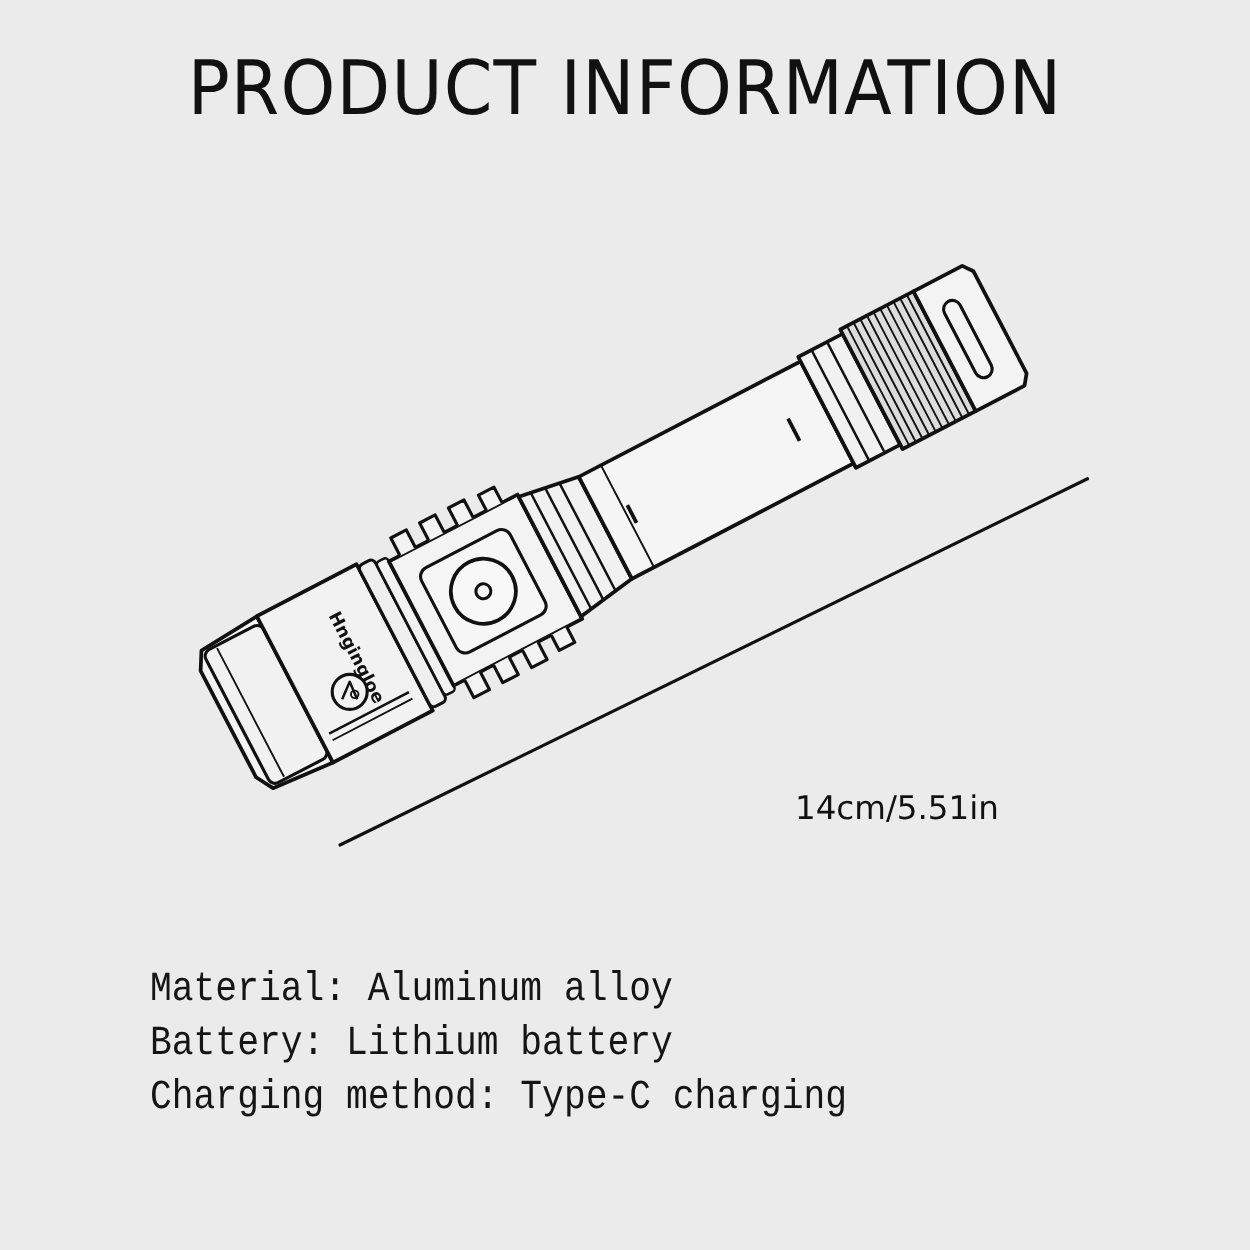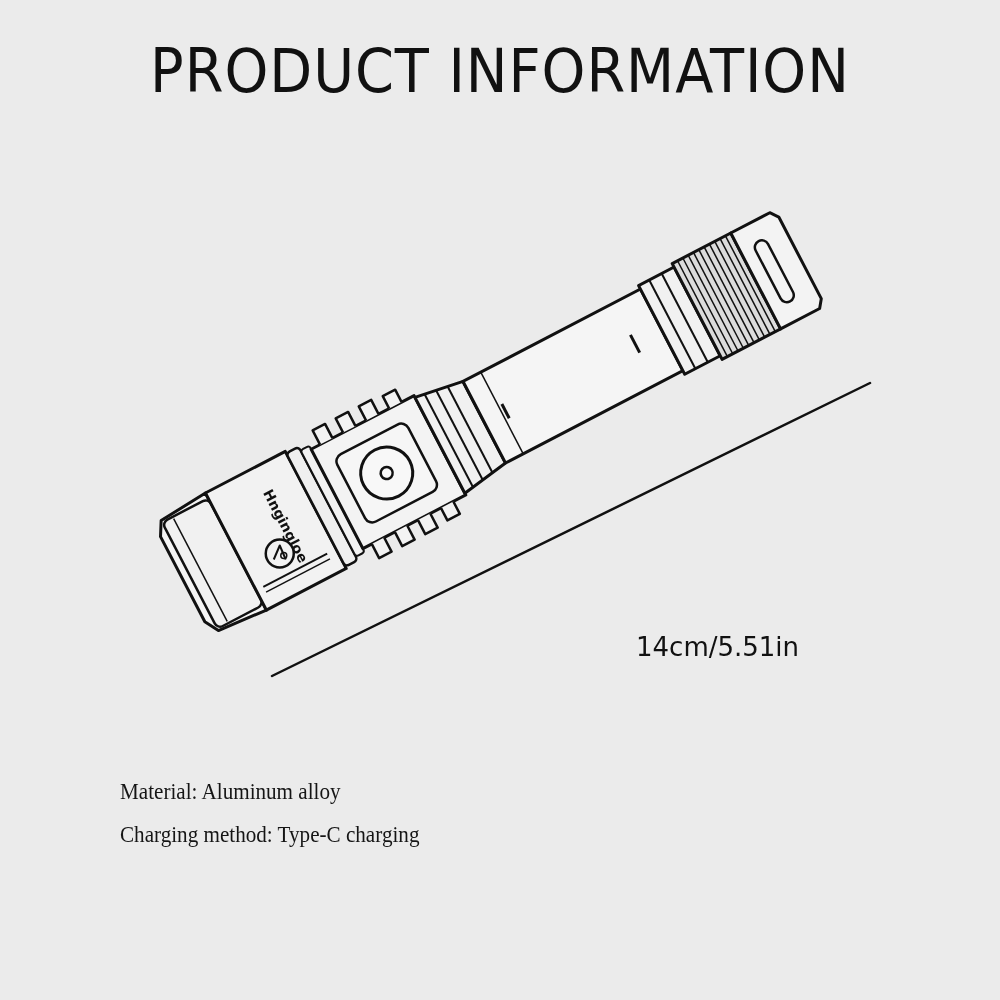--- a/index.html
+++ b/index.html
@@ -44,24 +44,24 @@
       top: 632px;
       font-size: 26px;
       color: #111;
       letter-spacing: 0px;
     }
     .specs {
       position: absolute;
       left: 120px;
       top: 770px;
       width: 760px;
-      font-size: 24px;
+      font-size: 33px;
       line-height: 43px;
       color: #151515;
-      font-family: Liberation Serif, serif;
+      font-family: Liberation Mono, monospace;
     }
     .spec-row { position: relative; height: 43px; white-space: nowrap; }
     .spec-right {
       position: absolute;
       left: 564px;
       top: 0;
     }
     .spec-text { display: inline-block; transform: scaleX(0.88); transform-origin: 0 0; }
   </style>
 </head>
@@ -136,15 +136,18 @@
   </g>
 </svg>
 
 <div class="dimension">14cm/5.51in</div>
 
 <div class="specs">
   <div class="spec-row">
     <span class="spec-text">Material: Aluminum alloy</span>
   </div>
   <div class="spec-row">
+    <span class="spec-text">Battery: Lithium battery</span>
+  </div>
+  <div class="spec-row">
     <span class="spec-text">Charging method: Type-C charging</span>
   </div>
 </div>
 
 </body></html>

